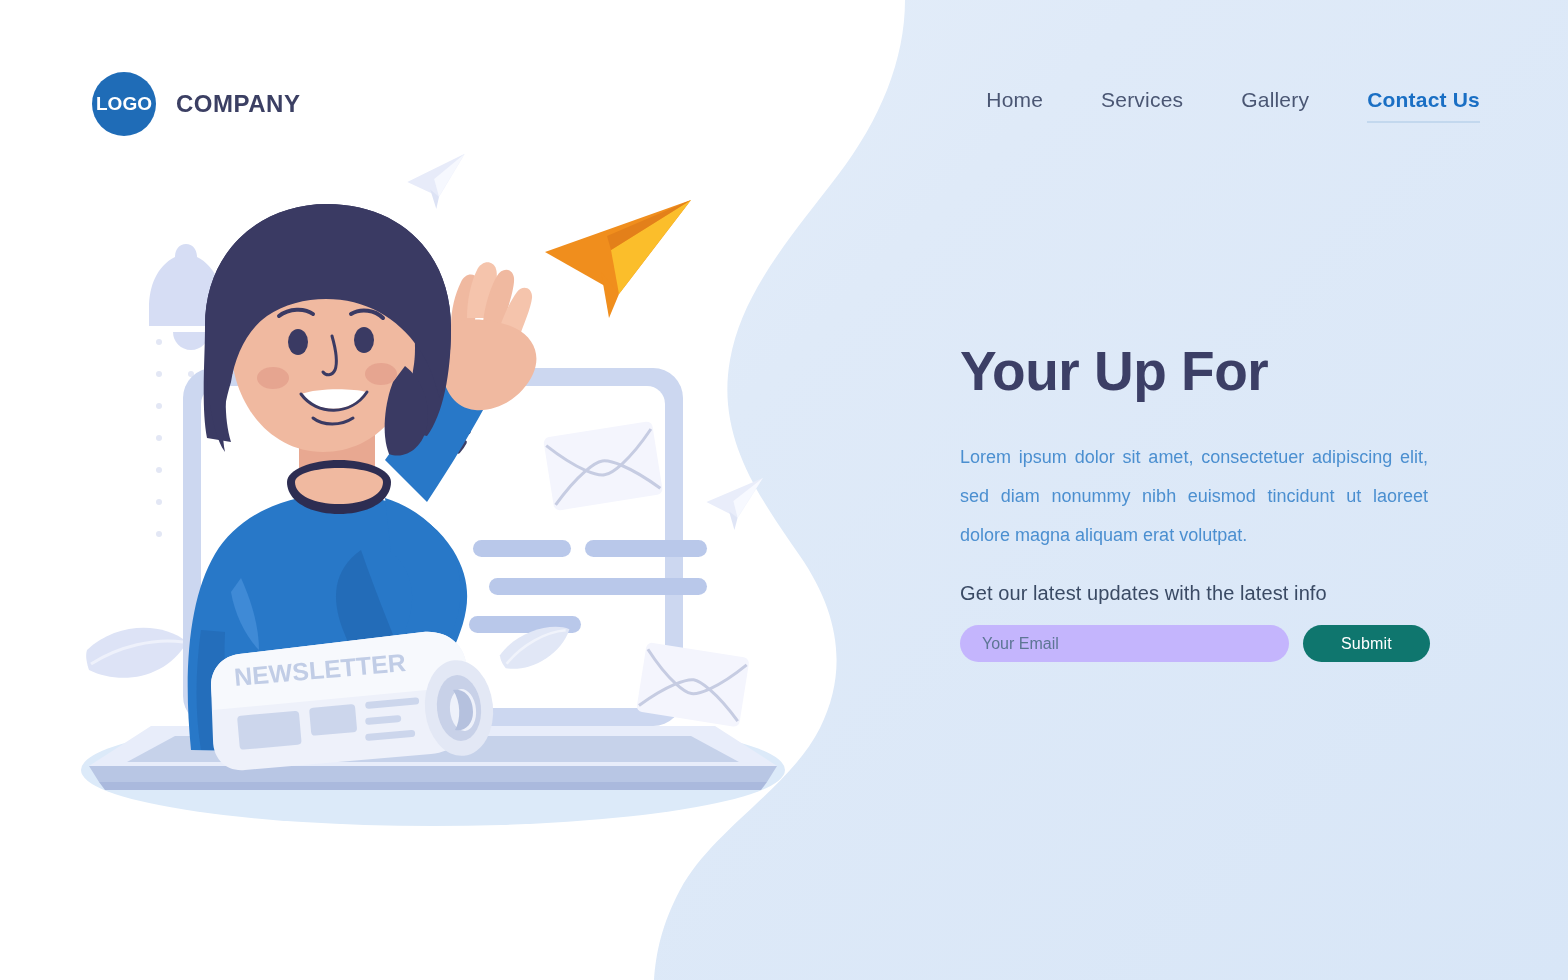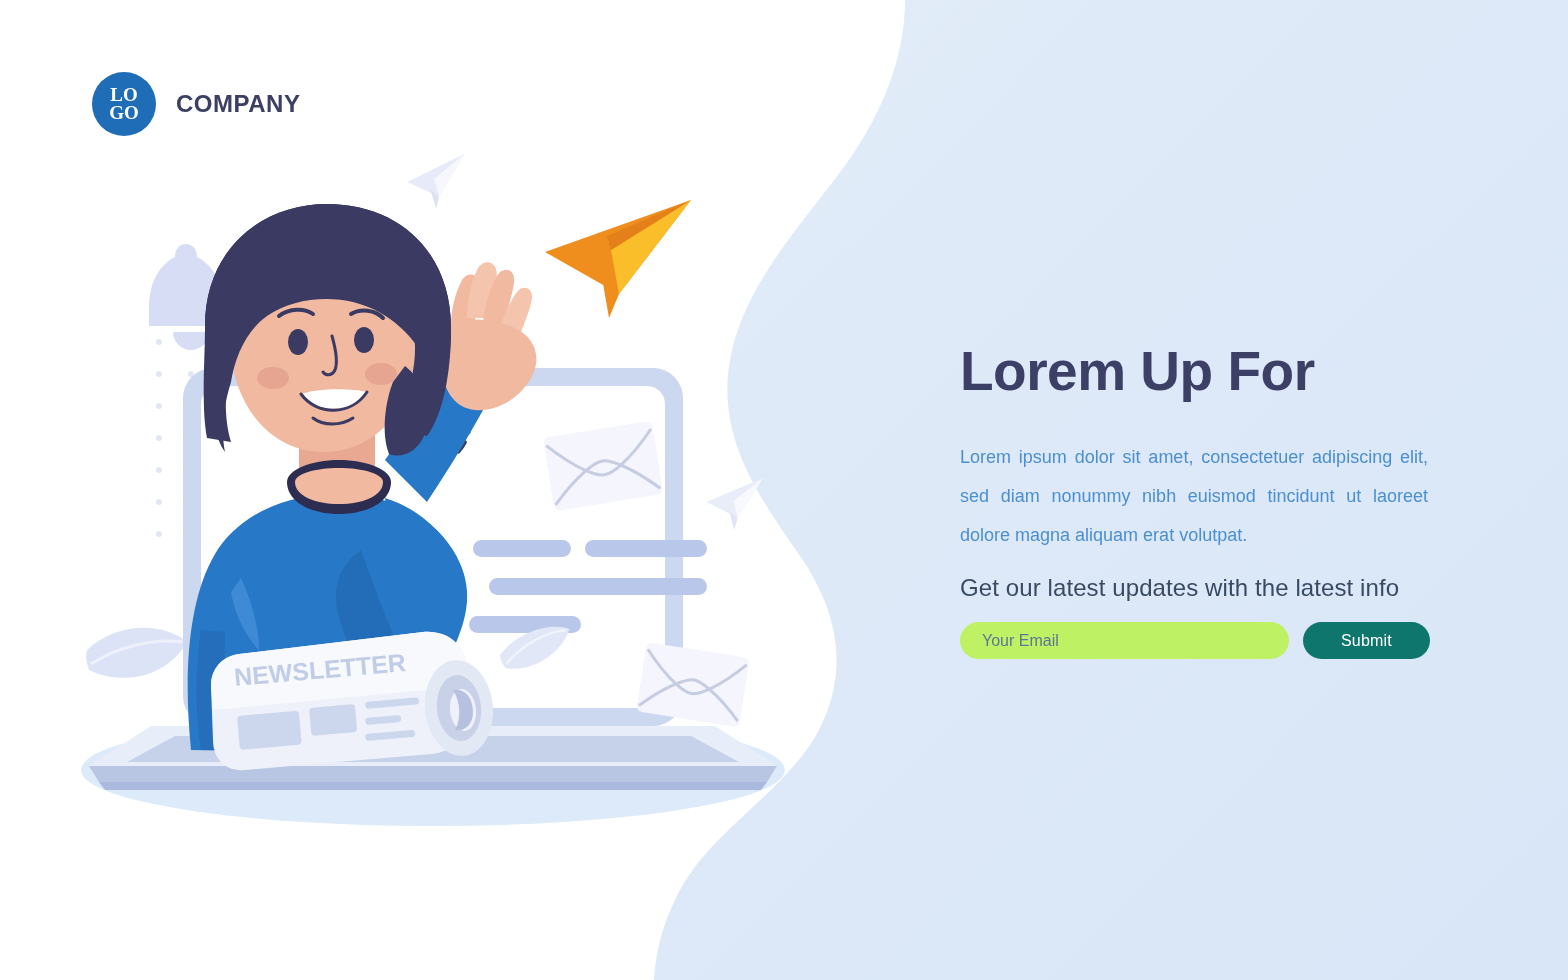--- a/index.html
+++ b/index.html
@@ -20,25 +20,24 @@
 
   
   .header { position:absolute; top:0; left:0; width:1568px; height:200px; z-index:40; }
 
   .brand { position:absolute; left:92px; top:72px; display:flex; align-items:center; gap:20px; }
   .logo-circle {
     width:64px; height:64px; border-radius:50%;
     background:#1f6cb7; position:relative; flex:none;
   }
   .logo-circle .lg-text {
-    position:absolute; inset:0; display:flex; flex-direction:column;
+    position:absolute; inset:0; display:flex; flex-direction:row;
     align-items:center; justify-content:center;
     color:#ffffff; font-weight:bold; font-size:19px; line-height:0.96;
     letter-spacing:0px;
-    font-family:Liberation Serif, serif;
   }
   .brand-name {
     font-size:24px; font-weight:bold; 
     color:#3b3f63; letter-spacing:0.5px;
   }
 
   .nav { position:absolute; right:88px; top:88px; display:flex; align-items:flex-start; gap:58px; }
   .nav-item {
     font-size:21px; color:#4a5673; white-space:nowrap;
     padding-bottom:9px; cursor:pointer; letter-spacing:0.2px;
@@ -49,26 +48,26 @@
   .content { position:absolute; left:960px; top:336px; width:470px; z-index:40; }
   .headline {
     font-size:55px; line-height:1.28; font-weight:bold;
     color:#3c3f66; letter-spacing:-0.5px;
   }
   .lede {
     margin-top:32px; font-size:18px; line-height:2.15;
     color:#4b8fd0; text-align:justify; width:468px;
   }
   .subhead {
-    margin-top:20px; font-size:24px; color:#3a4a64; letter-spacing:0.1px;
+    margin-top:28px; font-size:20px; color:#3a4a64; letter-spacing:0.1px;
   }
   .form-row { margin-top:20px; display:flex; align-items:center; gap:14px; }
   .email-input {
     width:343px; height:37px; border:none; outline:none;
-    border-radius:19px; background:#bef264;
+    border-radius:19px; background:#c4b5fd;
     padding:0 22px; font-size:16px; color:#3a4a64;
     font-family:"Liberation Sans", sans-serif;
   }
   .email-input::placeholder { color:#5d7694; }
   .submit-btn {
     height:37px; min-width:127px; border:none; border-radius:19px;
     background:#0f766e; color:#ffffff; font-size:16px; cursor:pointer;
     font-family:"Liberation Sans", sans-serif; letter-spacing:0.2px;
   }
 
@@ -316,27 +315,33 @@
     <div class="brand">
       <div class="logo-circle">
         <div class="lg-text">
           <span>LO</span>
           <span>GO</span>
         </div>
       </div>
       <div class="brand-name">COMPANY</div>
     </div>
 
+    <nav class="nav">
+      <div class="nav-item">Home</div>
+      <div class="nav-item">Services</div>
+      <div class="nav-item">Gallery</div>
+      <div class="nav-item active">Contact Us</div>
+    </nav>
 
   </div>
 
   <div class="content">
 
     <h1 class="headline">
-      <span>Lorem Up For</span><br>
+      <span>Your Up For</span><br>
     </h1>
 
     <p class="lede">Lorem ipsum dolor sit amet, consectetuer adipiscing elit, sed diam nonummy nibh euismod tincidunt ut laoreet dolore magna aliquam erat volutpat.</p>
 
     <div class="subhead">Get our latest updates with the latest info</div>
 
     <form class="form-row">
       <input class="email-input" type="text" placeholder="Your Email" style="">
       <button class="submit-btn">Submit</button>
     </form>

